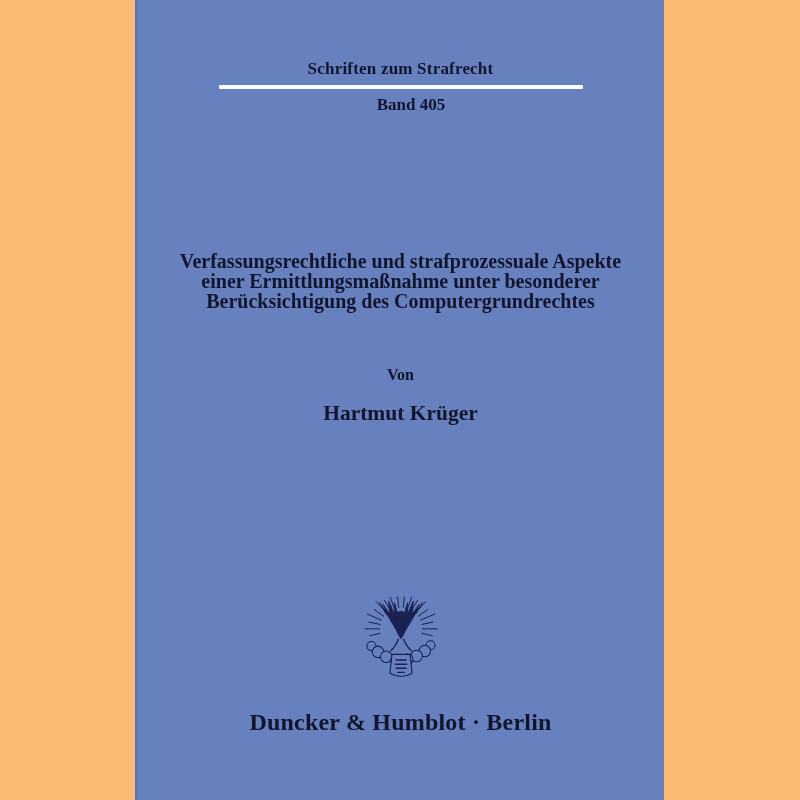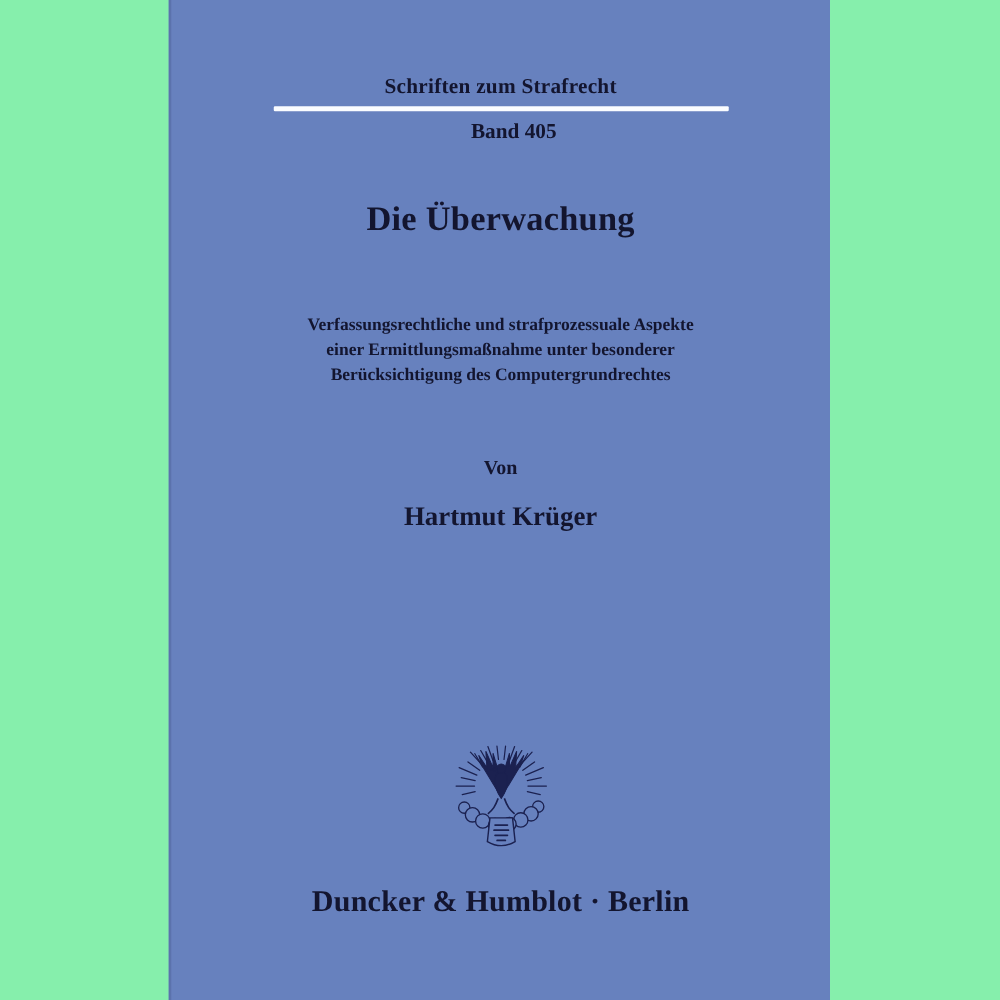--- a/index.html
+++ b/index.html
@@ -8,21 +8,21 @@
     width: 800px;
     height: 800px;
     background: #ffffff;
     font-family: "Liberation Serif", "DejaVu Serif", serif;
     overflow: hidden;
   }
   .page {
     position: relative;
     width: 800px;
     height: 800px;
-    background: #86efac;
+    background: #fdba74;
   }
   .cover {
     position: absolute;
     left: 135px;
     top: 0;
     width: 529px;
     height: 800px;
     background: #6781BE;
     border-left: 2px solid #5B72AC;
     box-sizing: border-box;
@@ -59,21 +59,21 @@
   }
   .book-title {
     top: 158px;
     font-size: 27.5px;
     line-height: 34px;
     margin: 0;
     letter-spacing: 0.2px;
   }
   .subtitle {
     top: 251px;
-    font-size: 14px;
+    font-size: 20px;
     line-height: 20px;
   }
   .byline {
     top: 364px;
     font-size: 16px;
     line-height: 22px;
   }
   .author {
     top: 399px;
     font-size: 21.5px;
@@ -100,21 +100,21 @@
 <div class="page">
   <div class="cover">
 
     <div class="txt series-title">Schriften zum Strafrecht</div>
 
     <div class="rule"></div>
 
     <div class="txt series-volume">Band 405</div>
 
     <h1 class="txt book-title">
-      <span>Die Überwachung</span><br>
+      <br>
     </h1>
 
     <div class="txt subtitle">
       <span>Verfassungsrechtliche und strafprozessuale Aspekte</span><br>
       <span>einer Ermittlungsmaßnahme unter besonderer</span><br>
       <span>Berücksichtigung des Computergrundrechtes</span>
     </div>
 
     <div class="txt author">Hartmut Krüger</div>
 

